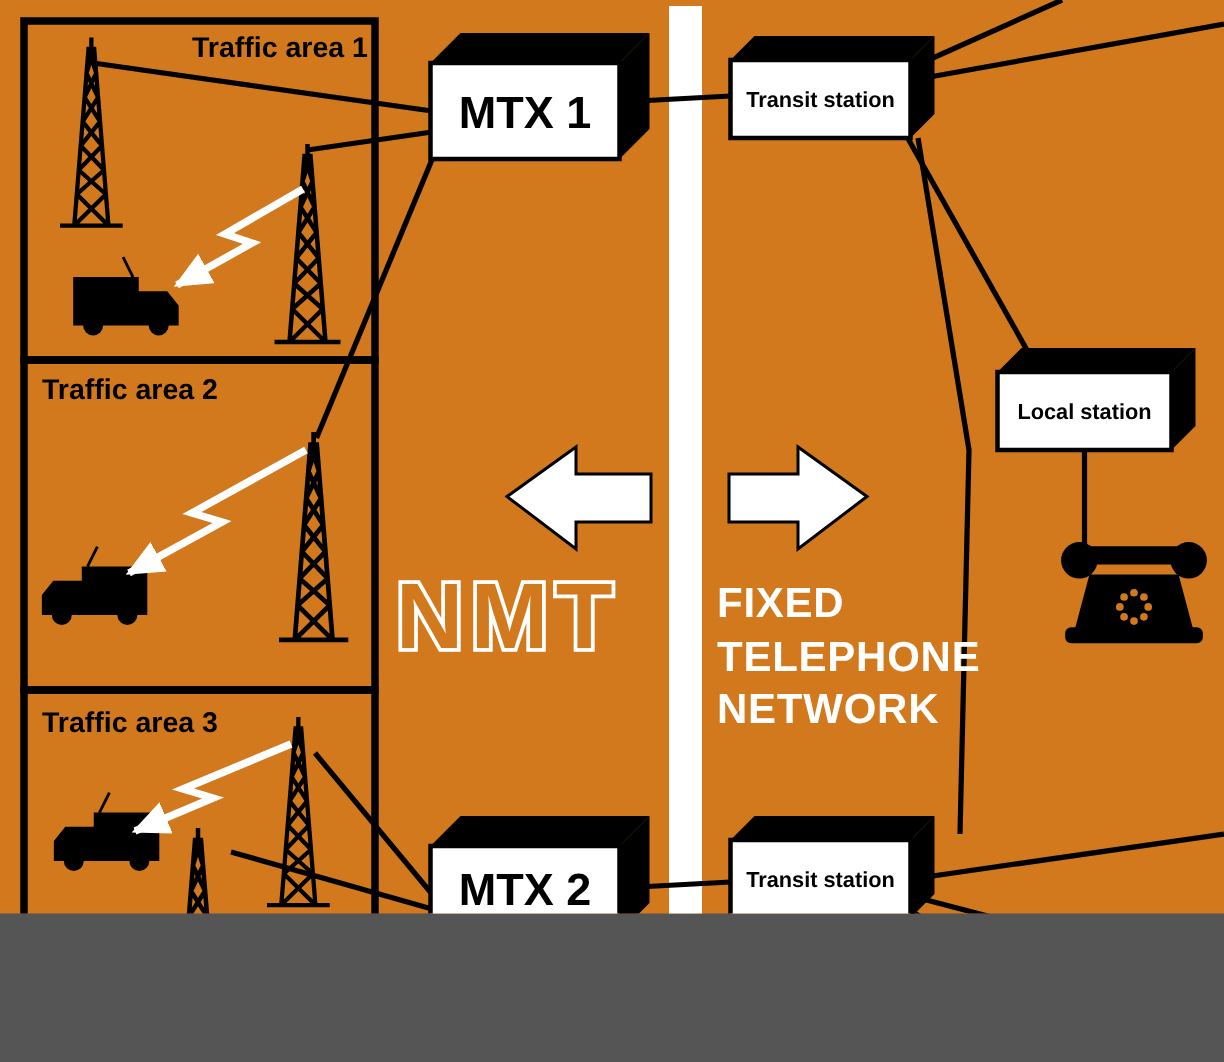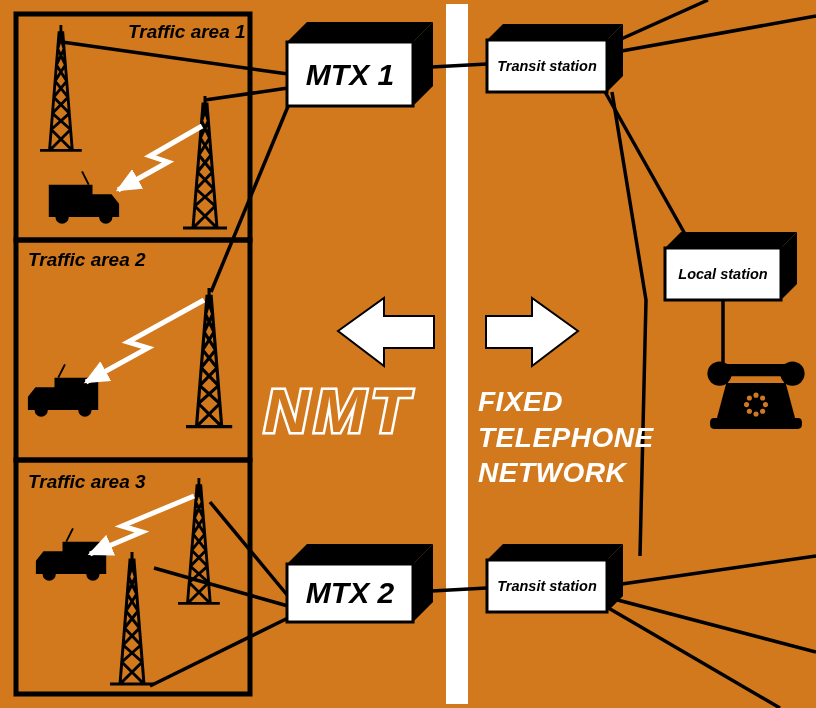--- a/index.html
+++ b/index.html
@@ -1,16 +1,16 @@
 <!DOCTYPE html>
 <html style="--background: #d1791c; --stroke: #000000; --panel: #ffffff;"><head>
 <meta charset="utf-8">
 <style>
   html,body{margin:0;padding:0;background:#555;}
-  .stage{width:816px;height:708px;position:relative;overflow:hidden;font-style:italic;}
+  .stage{width:816px;height:609px;position:relative;overflow:hidden;}
   svg{display:block;}
   text{font-family:"Liberation Sans", sans-serif;}
   .area-label{font-size:19px;font-weight:bold;fill:#000;}
   .mtx-label{font-size:30px;font-weight:bold;fill:#000;}
   .station-label{font-size:14.5px;font-weight:bold;fill:#000;}
   .nmt-label{font-size:62px;font-weight:bold;fill:var(--background,#d1791c);
              stroke:#fff;stroke-width:5px;paint-order:stroke;letter-spacing:5px;}
   .net-label{font-size:28px;font-weight:bold;fill:#fff;letter-spacing:.5px;}
   .cline{stroke:var(--stroke,#000);stroke-width:3.5;fill:none;}
   .bolt{stroke:#fff;stroke-width:5;fill:none;stroke-linejoin:miter;}

